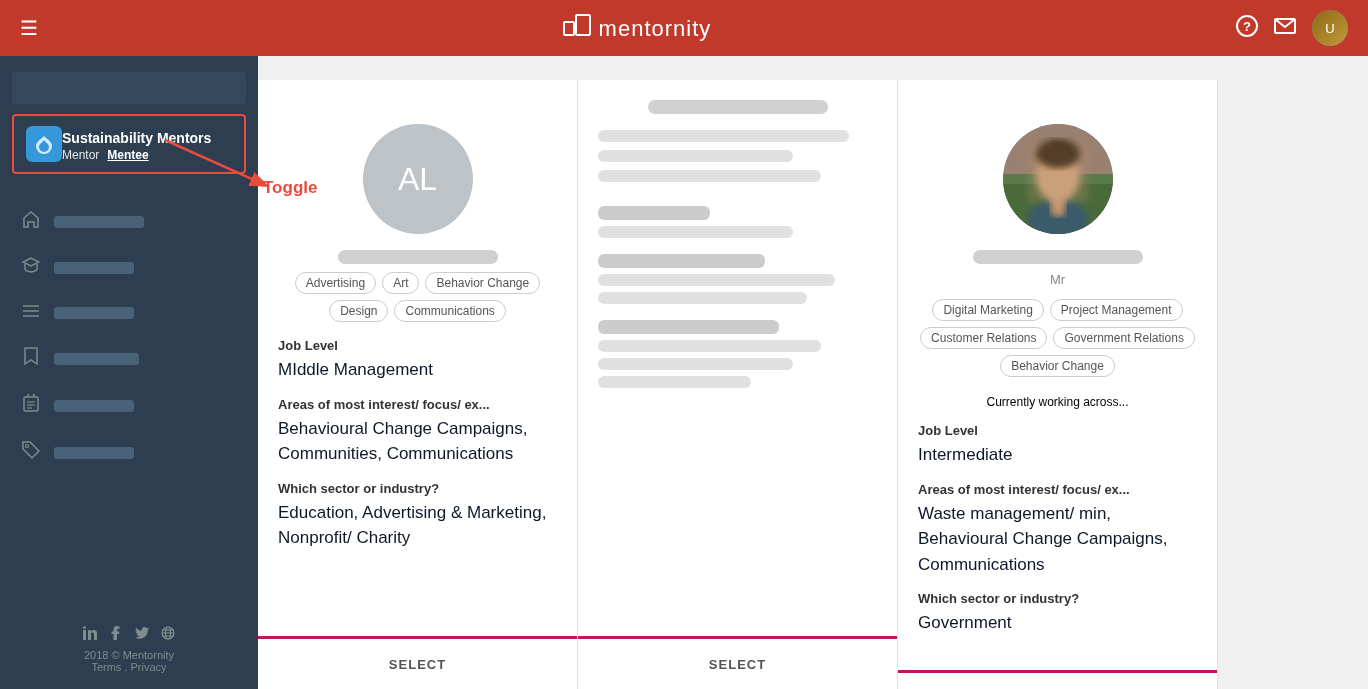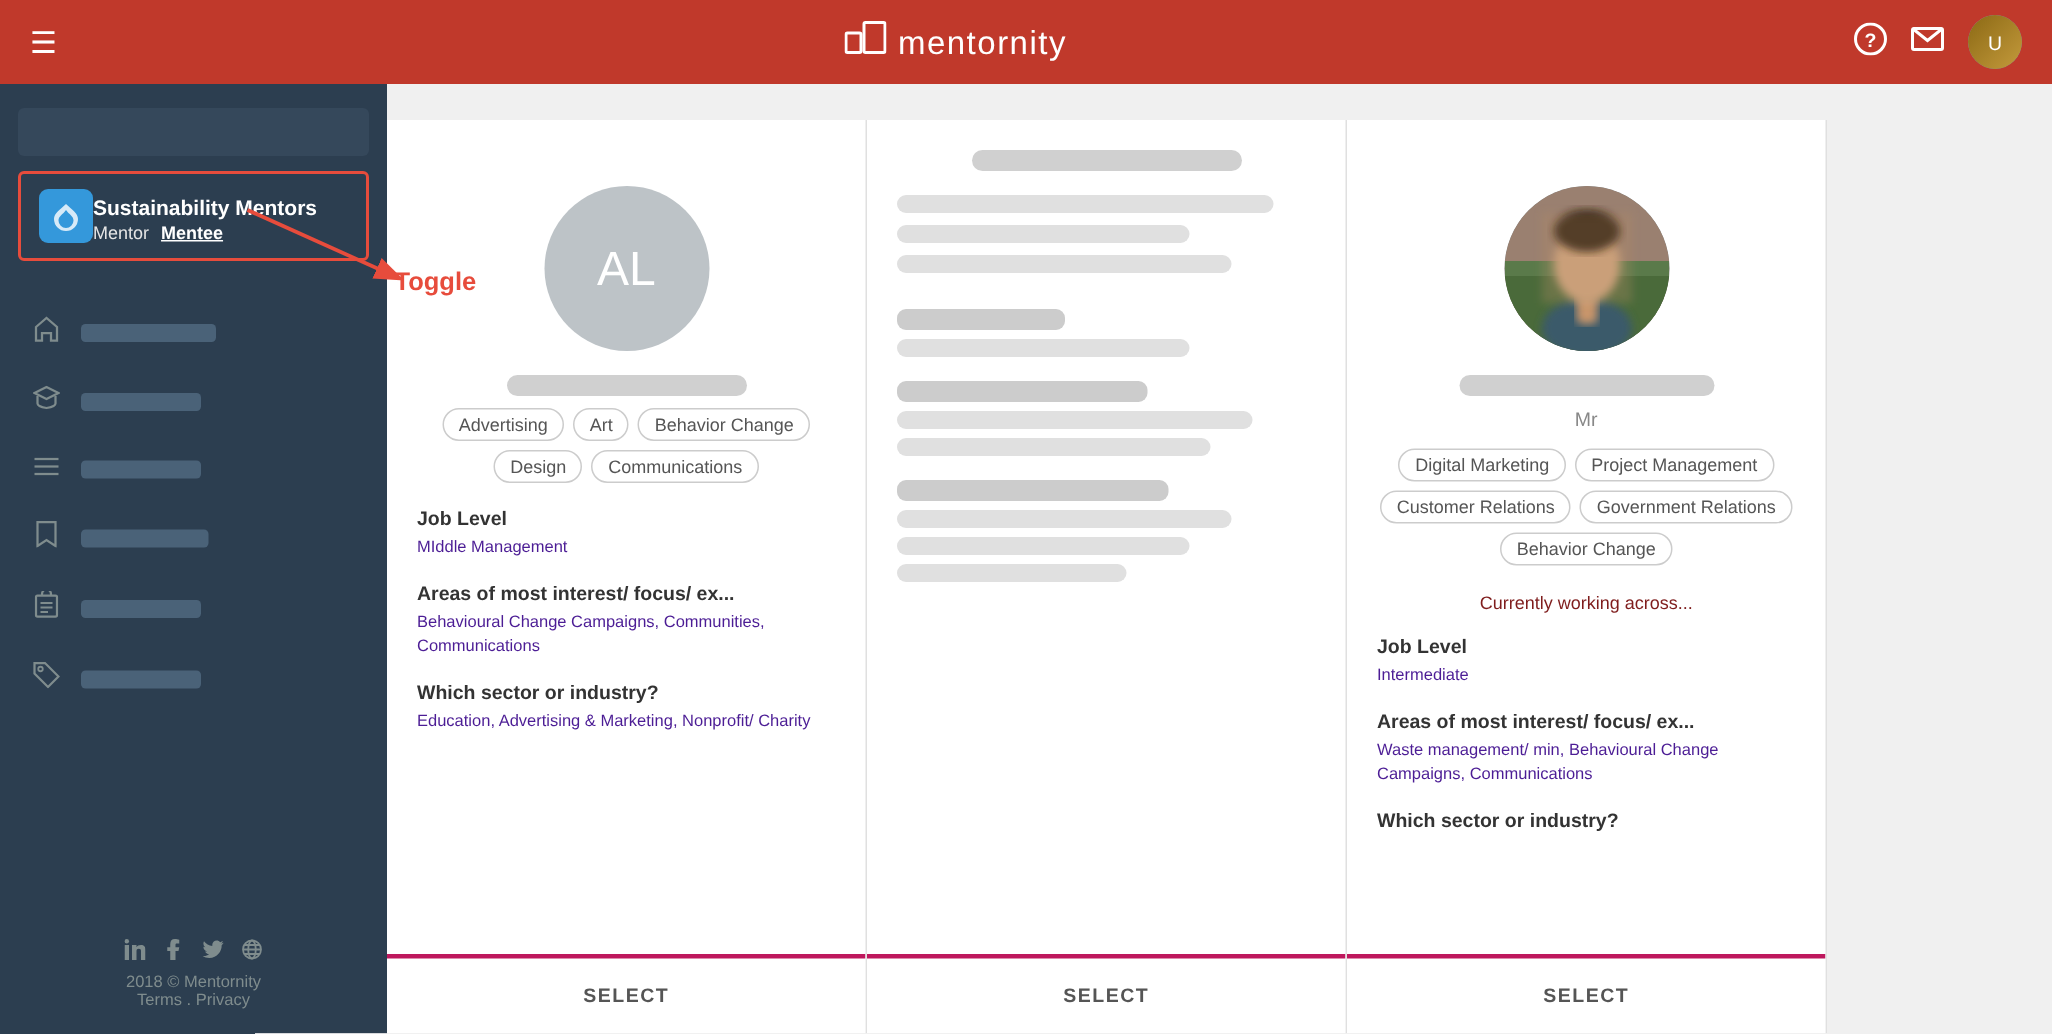--- a/index.html
+++ b/index.html
@@ -143,21 +143,21 @@
       border: 1px solid #ccc;
       border-radius: 20px;
       padding: 3px 10px;
       font-size: 12px;
       color: #555;
     }
 
     
     .card-section { margin-bottom: 14px; }
     .card-section-label { font-size: 13px; font-weight: 700; color: #333; margin-bottom: 4px; }
-    .card-section-value { font-size: 11px; color: #4c1d95; line-height: 1.5; }
+    .card-section-value { font-size: 17px; color: #0f172a; line-height: 1.5; }
 
     
     .card-footer {
       border-top: 3px solid #be185d;
       padding: 16px;
       text-align: center;
       background: white;
     }
     .select-btn {
       background: none; border: none;
@@ -438,31 +438,32 @@
           </div>
           <div class="name-blurred" style="width:170px;"></div>
           <div class="card-title-text">Mr</div>
           <div class="tags">
             <span class="tag">Digital Marketing</span>
             <span class="tag">Project Management</span>
             <span class="tag">Customer Relations</span>
             <span class="tag">Government Relations</span>
             <span class="tag">Behavior Change</span>
           </div>
-          <div class="card-section-value" style="text-align:center;color:#7f1d1d;font-size:12px;margin-bottom:12px;">Currently working across...</div>
+          <div class="card-section-value" style="text-align:center;color:#000000;font-size:12px;margin-bottom:12px;">Currently working across...</div>
           <div class="card-section">
             <div class="card-section-label">Job Level</div>
             <div class="card-section-value">Intermediate</div>
           </div>
           <div class="card-section">
             <div class="card-section-label">Areas of most interest/ focus/ ex...</div>
             <div class="card-section-value">Waste management/ min, Behavioural Change Campaigns, Communications</div>
           </div>
           <div class="card-section">
             <div class="card-section-label">Which sector or industry?</div>
+            <div class="card-section-value">Government</div>
           </div>
         </div>
         <div class="card-footer">
           <button class="select-btn">SELECT</button>
         </div>
       </div>
 
     </div>
   </div>
 

